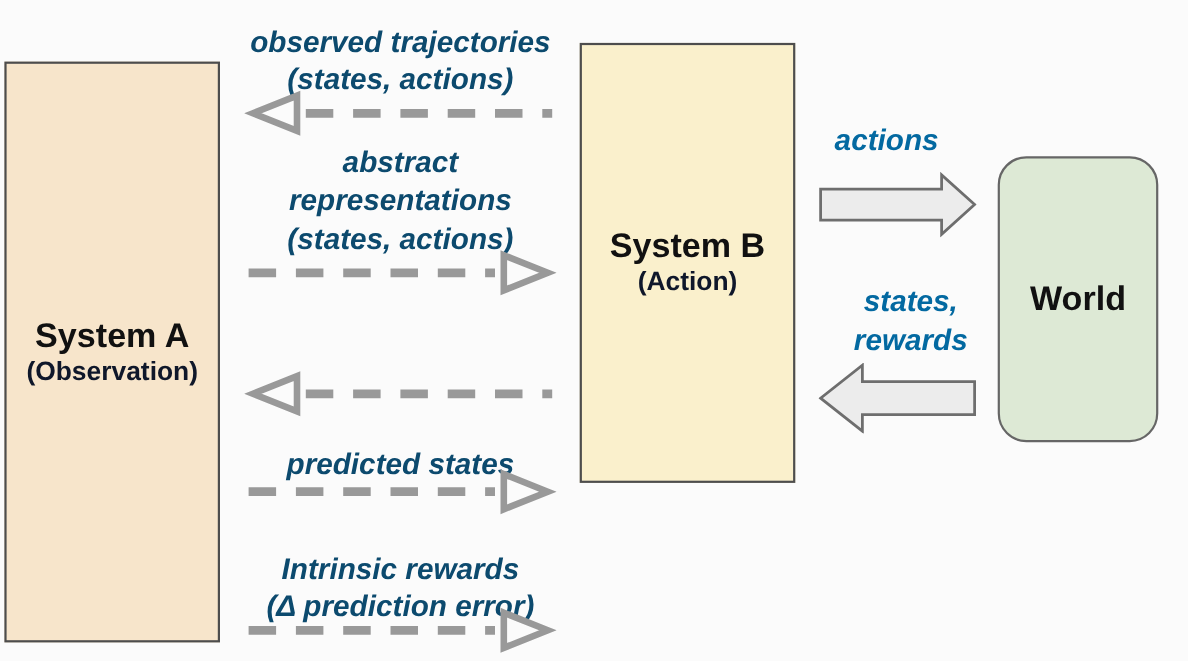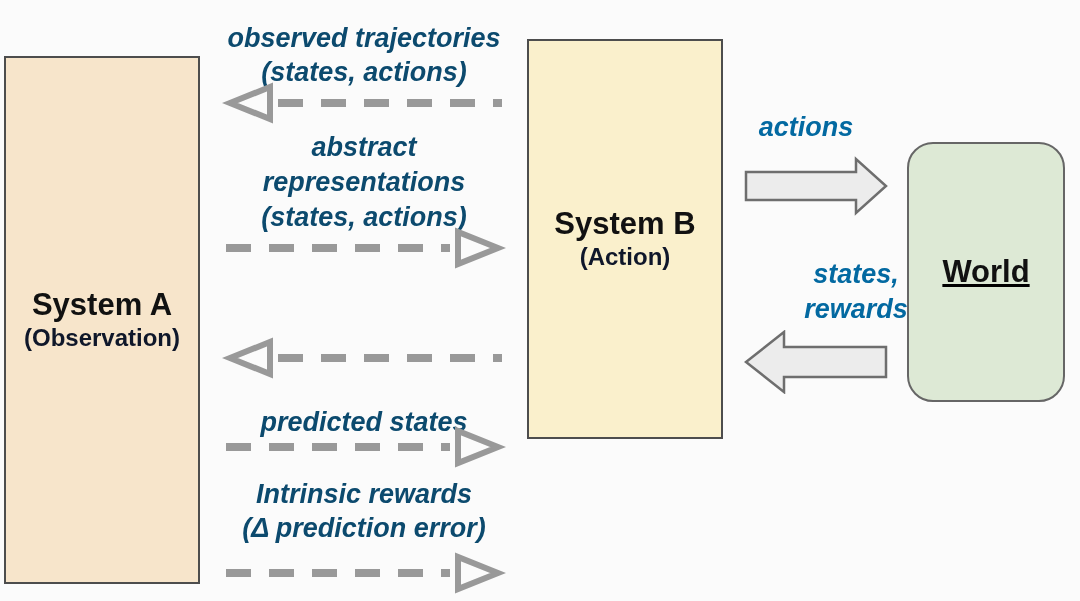--- a/index.html
+++ b/index.html
@@ -43,25 +43,24 @@
     border: 2px solid #4d4d4d;
   }
   .system-b {
     left: 527px; top: 39px;
     width: 196px; height: 400px;
     background: #faf0cc;
     border: 2px solid #4d4d4d;
   }
   .world {
     left: 907px; top: 142px;
-    width: 158px; height: 260px;
+    width: 146px; height: 260px;
     background: #dde9d5;
     border: 2px solid #666666;
     border-radius: 26px;
-    text-decoration: underline;
   }
   .channel-label {
     position: absolute;
     left: 218px;
     width: 292px;
     text-align: center;
     font-style: italic;
     font-weight: bold;
     color: #0c4a6e;
     font-size: 27px;
@@ -137,31 +136,31 @@
     <line class="dash-line" x1="56" y1="22" x2="280" y2="22"></line>
     <polygon class="dash-head" points="8,22 48,6 48,38"></polygon>
   </svg>
 
   <div class="channel-label" style="top:405px;">predicted states</div>
   <svg class="arrow-svg" style="left:222px; top:425px;" width="284" height="44" viewBox="0 0 284 44">
     <line class="dash-line" x1="4" y1="22" x2="228" y2="22"></line>
     <polygon class="dash-head" points="276,22 236,6 236,38"></polygon>
   </svg>
 
-  <div class="channel-label" style="top:477px;">Intrinsic rewards
+  <div class="channel-label" style="top:500px;">Intrinsic rewards
 (Δ prediction error)</div>
   <svg class="arrow-svg" style="left:222px; top:551px;" width="284" height="44" viewBox="0 0 284 44">
     <line class="dash-line" x1="4" y1="22" x2="228" y2="22"></line>
     <polygon class="dash-head" points="276,22 236,6 236,38"></polygon>
   </svg>
 
   <div class="io-label" style="left:726px; top:110px; width:160px;">actions</div>
   <svg class="arrow-svg" style="left:744px; top:156px;" width="144" height="60" viewBox="0 0 144 60">
     <polygon class="block-arrow" points="2,16 112,16 112,3 142,30 112,57 112,44 2,44"></polygon>
   </svg>
 
-  <div class="io-label" style="left:776px; top:257px; width:160px;">states,
+  <div class="io-label" style="left:748px; top:257px; width:160px;">states,
 rewards</div>
   <svg class="arrow-svg" style="left:744px; top:330px;" width="144" height="64" viewBox="0 0 144 64">
     <polygon class="block-arrow" points="142,17 40,17 40,2 2,32 40,62 40,47 142,47"></polygon>
   </svg>
 
 </div>
 
 </body></html>

